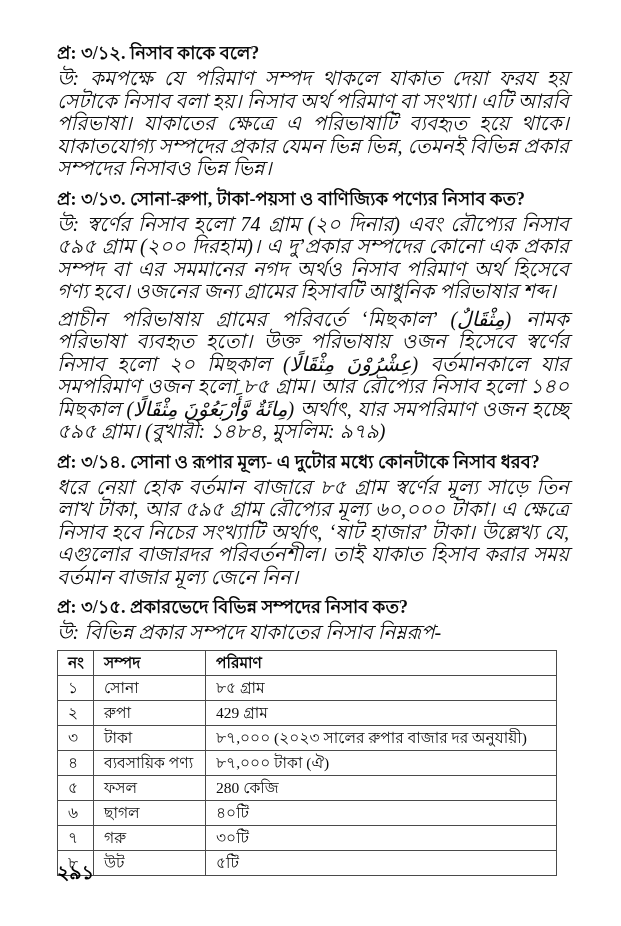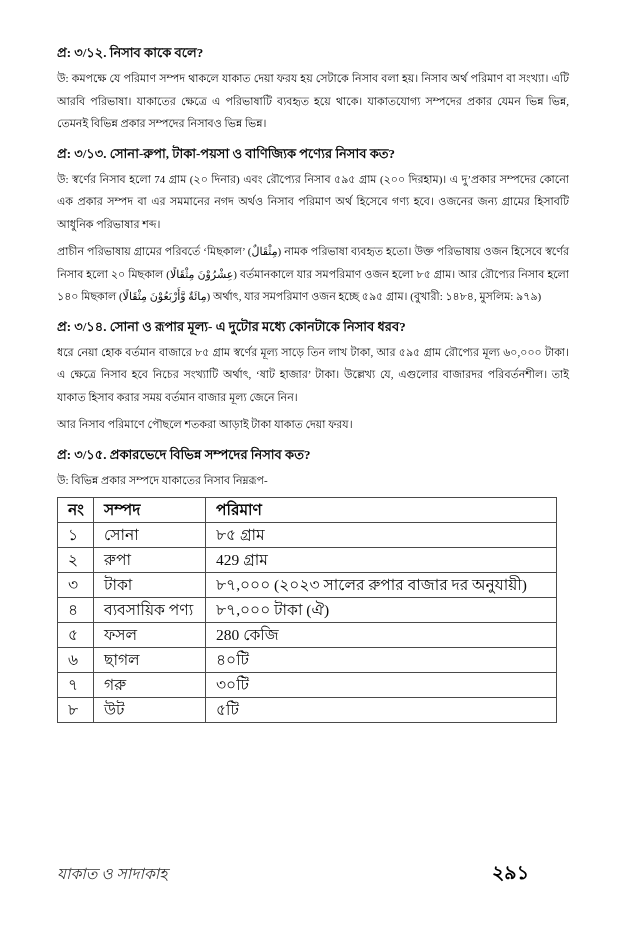--- a/index.html
+++ b/index.html
@@ -13,31 +13,32 @@
     position: relative;
   }
   .page {
     position: absolute;
     top: 0; left: 0;
     width: 621px; height: 926px;
     padding: 42px 52px 0 57px;
   }
   .q-heading {
     font-weight: bold;
-    font-size: 13px;
+    font-size: 18px;
     line-height: 22px;
     margin-top: 8px;
     margin-bottom: 3px;
     text-align: left;
   }
   .para {
-    font-size: 11px;
+    font-size: 20px;
     line-height: 22.5px;
     text-align: justify;
     margin-bottom: 5px;
+    font-style: italic;
   }
   .para:last-of-type { margin-bottom: 0; }
   table.nisab {
     margin-top: 6px;
     width: 500px;
     border-collapse: collapse;
     table-layout: fixed;
   }
   table.nisab th, table.nisab td {
     border: 1px solid #4a4a4a;
@@ -83,21 +84,20 @@
 
   <div class="q-heading" style="margin-top:0;">প্র: ৩/১২. নিসাব কাকে বলে?</div>
   <div class="para">উ: কমপক্ষে যে পরিমাণ সম্পদ থাকলে যাকাত দেয়া ফরয হয় সেটাকে নিসাব বলা হয়। নিসাব অর্থ পরিমাণ বা সংখ্যা। এটি আরবি পরিভাষা। যাকাতের ক্ষেত্রে এ পরিভাষাটি ব্যবহৃত হয়ে থাকে। যাকাতযোগ্য সম্পদের প্রকার যেমন ভিন্ন ভিন্ন, তেমনই বিভিন্ন প্রকার সম্পদের নিসাবও ভিন্ন ভিন্ন।</div>
 
   <div class="q-heading">প্র: ৩/১৩. সোনা-রুপা, টাকা-পয়সা ও বাণিজ্যিক পণ্যের নিসাব কত?</div>
   <div class="para">উ: স্বর্ণের নিসাব হলো 74 গ্রাম (২০ দিনার) এবং রৌপ্যের নিসাব ৫৯৫ গ্রাম (২০০ দিরহাম)। এ দু’প্রকার সম্পদের কোনো এক প্রকার সম্পদ বা এর সমমানের নগদ অর্থও নিসাব পরিমাণ অর্থ হিসেবে গণ্য হবে। ওজনের জন্য গ্রামের হিসাবটি আধুনিক পরিভাষার শব্দ।</div>
   <div class="para">প্রাচীন পরিভাষায় গ্রামের পরিবর্তে ‘মিছকাল’ (مِثْقَالٌ) নামক পরিভাষা ব্যবহৃত হতো। উক্ত পরিভাষায় ওজন হিসেবে স্বর্ণের নিসাব হলো ২০ মিছকাল (عِشْرُوْنَ مِثْقَالًا) বর্তমানকালে যার সমপরিমাণ ওজন হলো ৮৫ গ্রাম। আর রৌপ্যের নিসাব হলো ১৪০ মিছকাল (مِائَةٌ وَّأَرْبَعُوْنَ مِثْقَالًا) অর্থাৎ, যার সমপরিমাণ ওজন হচ্ছে ৫৯৫ গ্রাম। (বুখারী: ১৪৮৪, মুসলিম: ৯৭৯)</div>
 
   <div class="q-heading">প্র: ৩/১৪. সোনা ও রূপার মূল্য- এ দুটোর মধ্যে কোনটাকে নিসাব ধরব?</div>
   <div class="para">ধরে নেয়া হোক বর্তমান বাজারে ৮৫ গ্রাম স্বর্ণের মূল্য সাড়ে তিন লাখ টাকা, আর ৫৯৫ গ্রাম রৌপ্যের মূল্য ৬০,০০০ টাকা। এ ক্ষেত্রে নিসাব হবে নিচের সংখ্যাটি অর্থাৎ, ‘ষাট হাজার’ টাকা। উল্লেখ্য যে, এগুলোর বাজারদর পরিবর্তনশীল। তাই যাকাত হিসাব করার সময় বর্তমান বাজার মূল্য জেনে নিন।</div>
-  <div class="para">আর নিসাব পরিমাণে পৌছলে শতকরা আড়াই টাকা যাকাত দেয়া ফরয।</div>
 
   <div class="q-heading">প্র: ৩/১৫. প্রকারভেদে বিভিন্ন সম্পদের নিসাব কত?</div>
   <div class="para">উ: বিভিন্ন প্রকার সম্পদে যাকাতের নিসাব নিম্নরূপ-</div>
 
   <table class="nisab">
     <colgroup>
       <col class="col-no">
         <col class="col-asset">
         <col class="col-amount">
     </colgroup>
@@ -146,17 +146,16 @@
       </tr>
       <tr>
         <td>৮</td>
         <td>উট</td>
         <td>৫টি</td>
       </tr>
     </tbody>
   </table>
 
   <div class="footer">
-    <span class="book-title">যাকাত ও সাদাকাহ</span>
     <span class="page-num">২৯১</span>
   </div>
 
 </div>
 
 </body></html>

